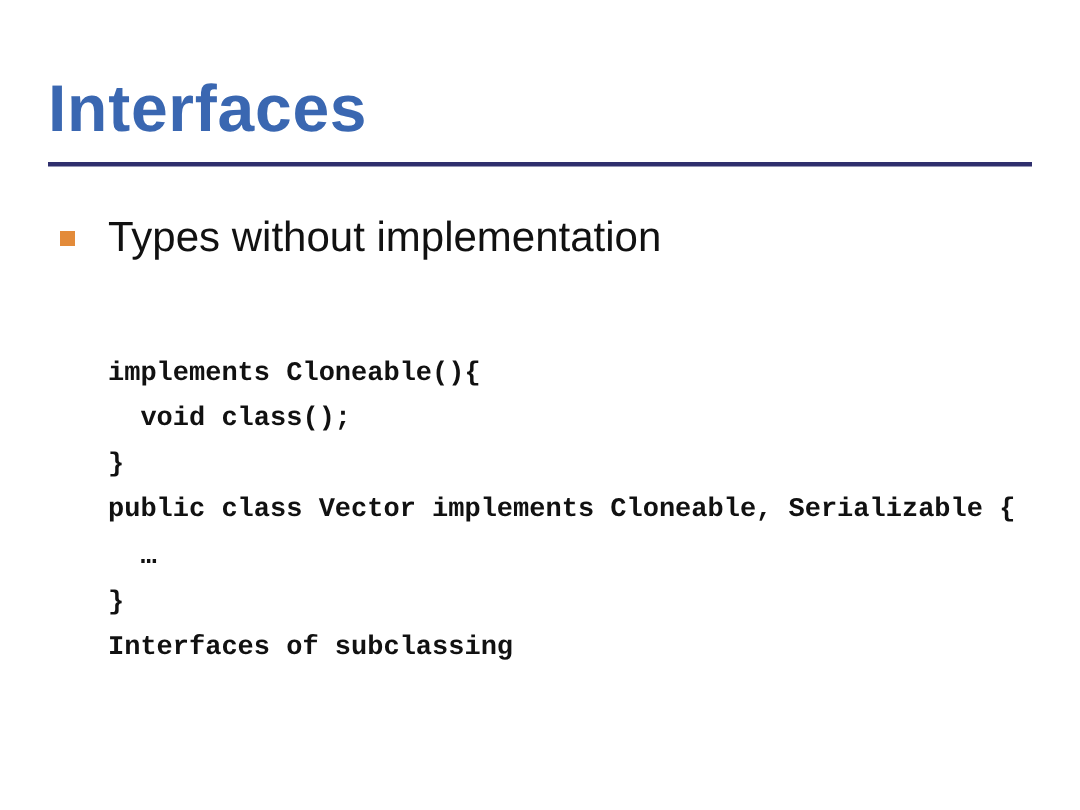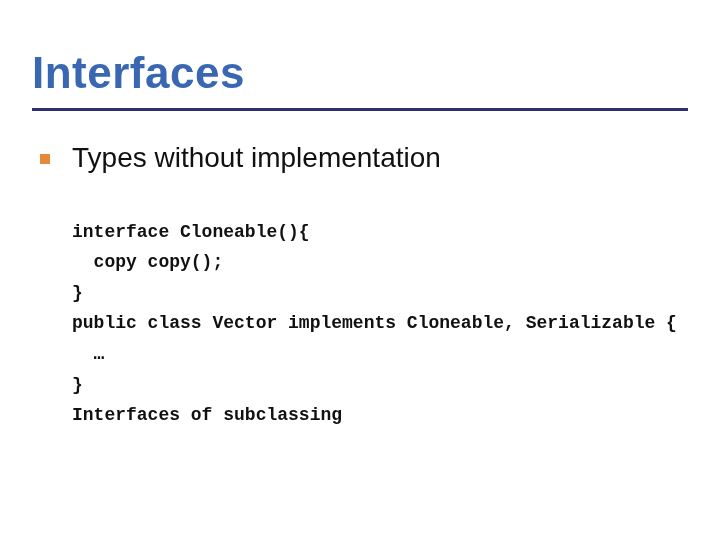--- a/index.html
+++ b/index.html
@@ -37,21 +37,21 @@
   .body {
     position: absolute;
     left: 40px;
     top: 140px;
     width: 640px;
   }
   .bullet-row {
     display: flex;
     align-items: flex-start;
     gap: 22px;
-    margin-bottom: 11px;
+    margin-bottom: 28px;
   }
   .bullet-marker {
     width: 10px;
     height: 10px;
     background: #e38b3a;
     margin-top: 14px;
     flex: 0 0 auto;
   }
   .bullet-text {
     font-size: 28px;
@@ -78,22 +78,22 @@
   <div class="rule"></div>
 
   <div class="body">
 
     <div class="bullet-row">
       <div class="bullet-marker"></div>
       <div class="bullet-text">Types without implementation</div>
     </div>
 
     <div class="code-block">
-<span>interface Cloneable(){</span>
-<span>  copy copy();</span>
+<span>implements Cloneable(){</span>
+<span>  void class();</span>
 <span>}</span>
 <span>public class Vector implements Cloneable, Serializable {</span>
 <span>  …</span>
 <span>}</span>
 <span>Interfaces of subclassing</span>
     </div>
 
   </div>
 </div>
 

